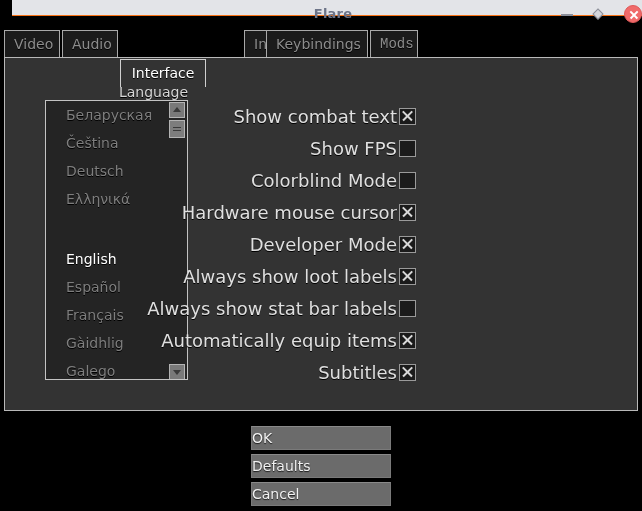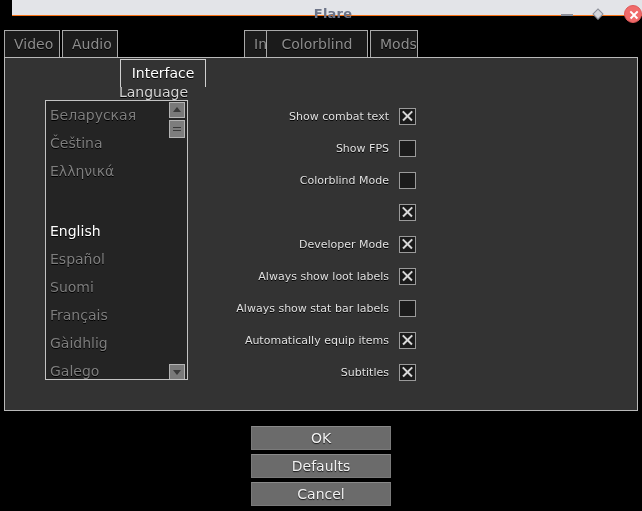--- a/index.html
+++ b/index.html
@@ -159,21 +159,21 @@
     height: 280px;
     box-sizing: border-box;
     background: #242424;
     border: 1px solid #c3c3c3;
     overflow: hidden;
   }
   .lang-item {
     position: relative;
     height: 28px;
     line-height: 28px;
-    padding-left: 4px;
+    padding-left: 20px;
     font-size: 14px;
     color: #7e7e7e;
     text-shadow: 0 1px 0 #000;
     white-space: nowrap;
     cursor: default;
   }
   .lang-item.selected {
     color: #ffffff;
     margin-top: 32px;
   }
@@ -237,24 +237,24 @@
     width: 216px;
   }
   .opt-row {
     position: relative;
     height: 32px;
     display: flex;
     align-items: center;
     justify-content: flex-end;
   }
   .opt-label {
-    font-size: 11px;
+    font-size: 18px;
     color: #e0e0e0;
     text-shadow: 0 1px 0 #000;
-    margin-right: 10px;
+    margin-right: 2px;
     white-space: nowrap;
     text-align: right;
   }
   .checkbox {
     position: relative;
     width: 17px; height: 17px;
     box-sizing: border-box;
     background: #1b1b1b;
     border: 1px solid #9a9a9a;
     flex: none;
@@ -280,21 +280,20 @@
     width: 140px;
     height: 24px;
     margin-bottom: 4px;
     box-sizing: border-box;
     background: #6b6b6b;
     border: 1px solid #7a7a7a;
     border-top-color: #8a8a8a;
     color: #f2f2f2;
     font-size: 14px;
     line-height: 22px;
-    text-align: center;
     text-shadow: 0 1px 1px #1a1a1a;
     cursor: default;
   }
 </style>
 </head>
 <body>
 
 <div id="window">
 
   <div id="titlebar">
@@ -312,37 +311,37 @@
         <div class="x2"></div>
       </div>
     </div>
   </div>
 
   <div id="tabbar">
       <div class="tab" style="left: 4px; width: 56px;">Video</div>
       <div class="tab" style="left: 62px; width: 56px;">Audio</div>
       <div class="tab active" style="left: 120px; width: 86px;">Interface</div>
       <div class="tab" style="left: 208px; width: 56px; margin-left: 36px;">Input</div>
-      <div class="tab" style="left: 266px; width: 102px;">Colorblind</div>
-      <div class="tab" style="left: 370px; width: 48px;">Mods</div>
+      <div class="tab" style="left: 266px; width: 102px;">Keybindings</div>
+      <div class="tab" style="left: 370px; width: 48px; font-family: Liberation Mono, monospace;">Mods</div>
     </div>
 
   <div id="panel"></div>
   <div id="panel-topline"></div>
 
   <div id="language-label">Language</div>
 
   <div id="listbox">
     <div id="lang-items">
         <div class="lang-item">Беларуская</div>
         <div class="lang-item">Čeština</div>
+        <div class="lang-item">Deutsch</div>
         <div class="lang-item">Ελληνικά</div>
         <div class="lang-item selected">English</div>
         <div class="lang-item">Español</div>
-        <div class="lang-item">Suomi</div>
         <div class="lang-item">Français</div>
         <div class="lang-item">Gàidhlig</div>
         <div class="lang-item">Galego</div>
       </div>
 
     <div id="scrollbar">
       <div class="sb-btn" id="sb-up">
         <div class="sb-arrow"></div>
       </div>
       <div id="sb-thumb">
@@ -365,20 +364,21 @@
       </div>
       <div class="opt-row">
         <div class="opt-label">Show FPS</div>
         <div class="checkbox unchecked"></div>
       </div>
       <div class="opt-row">
         <div class="opt-label">Colorblind Mode</div>
         <div class="checkbox unchecked"></div>
       </div>
       <div class="opt-row">
+        <div class="opt-label">Hardware mouse cursor</div>
         <div class="checkbox">
           <div class="cx1"></div>
           <div class="cx2"></div>
         </div>
       </div>
       <div class="opt-row">
         <div class="opt-label">Developer Mode</div>
         <div class="checkbox">
           <div class="cx1"></div>
           <div class="cx2"></div>

